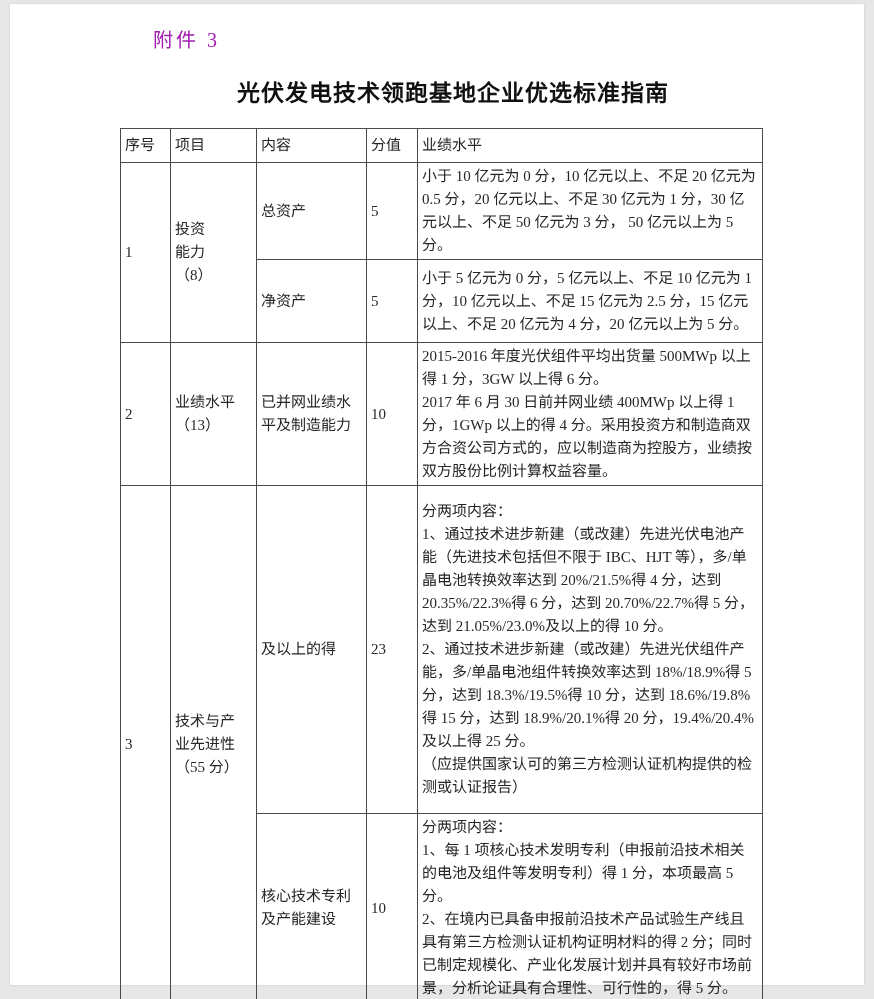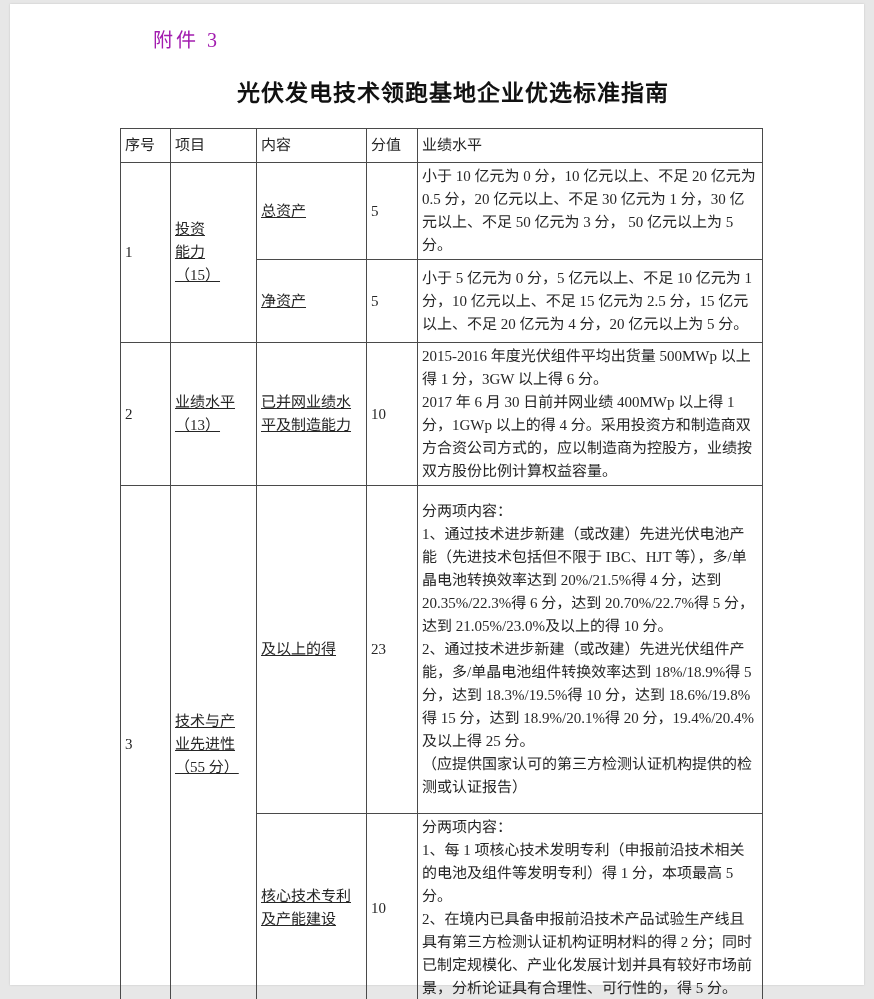--- a/index.html
+++ b/index.html
@@ -39,21 +39,21 @@
     line-height:23px;
   }
   table.grid thead tr{height:34px;}
   td.c-crit{
     text-align:left;
     vertical-align:top;
     padding:5px 9px 4px 9px;
     white-space:pre-line;
     text-align:justify;
   }
-  td.c-proj,td.c-cont{white-space:pre-line;line-height:26px;text-decoration:underline;}
+  td.c-proj,td.c-cont{white-space:pre-line;line-height:26px;}
   tr.h-r1a{height:93px;}
   tr.h-r1b{height:83px;}
   tr.h-r2{height:142px;}
   tr.h-r3a{height:328px;}
   tr.h-r3b{height:168px;}
 </style>
 </head>
 <body>
 
 <div class="doc">
@@ -78,21 +78,21 @@
         <th>内容</th>
         <th>分值</th>
         <th>业绩水平</th>
       </tr>
     </thead>
     <tbody>
       <tr class="h-r1a">
         <td class="c-no" rowspan="2">1</td>
         <td class="c-proj" rowspan="2">投资
 能力
-（15）</td>
+（8）</td>
         <td class="c-cont">总资产</td>
         <td class="c-score">5</td>
         <td class="c-crit">小于 10 亿元为 0 分，10 亿元以上、不足 20 亿元为 0.5 分，20 亿元以上、不足 30 亿元为 1 分，30 亿元以上、不足 50 亿元为 3 分， 50 亿元以上为 5 分。</td>
       </tr>
       <tr class="h-r1b">
         <td class="c-cont">净资产</td>
         <td class="c-score">5</td>
         <td class="c-crit">小于 5 亿元为 0 分，5 亿元以上、不足 10 亿元为 1 分，10 亿元以上、不足 15 亿元为 2.5 分，15 亿元以上、不足 20 亿元为 4 分，20 亿元以上为 5 分。</td>
       </tr>
       <tr class="h-r2">

